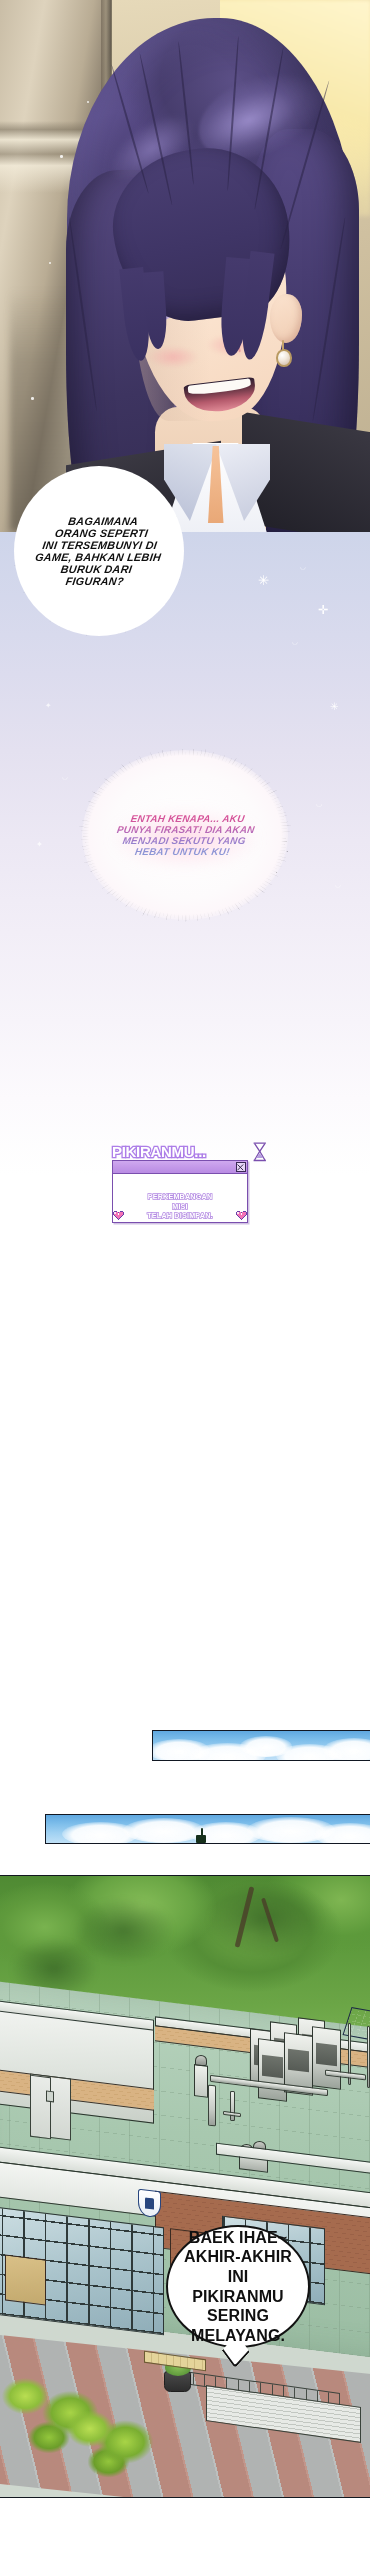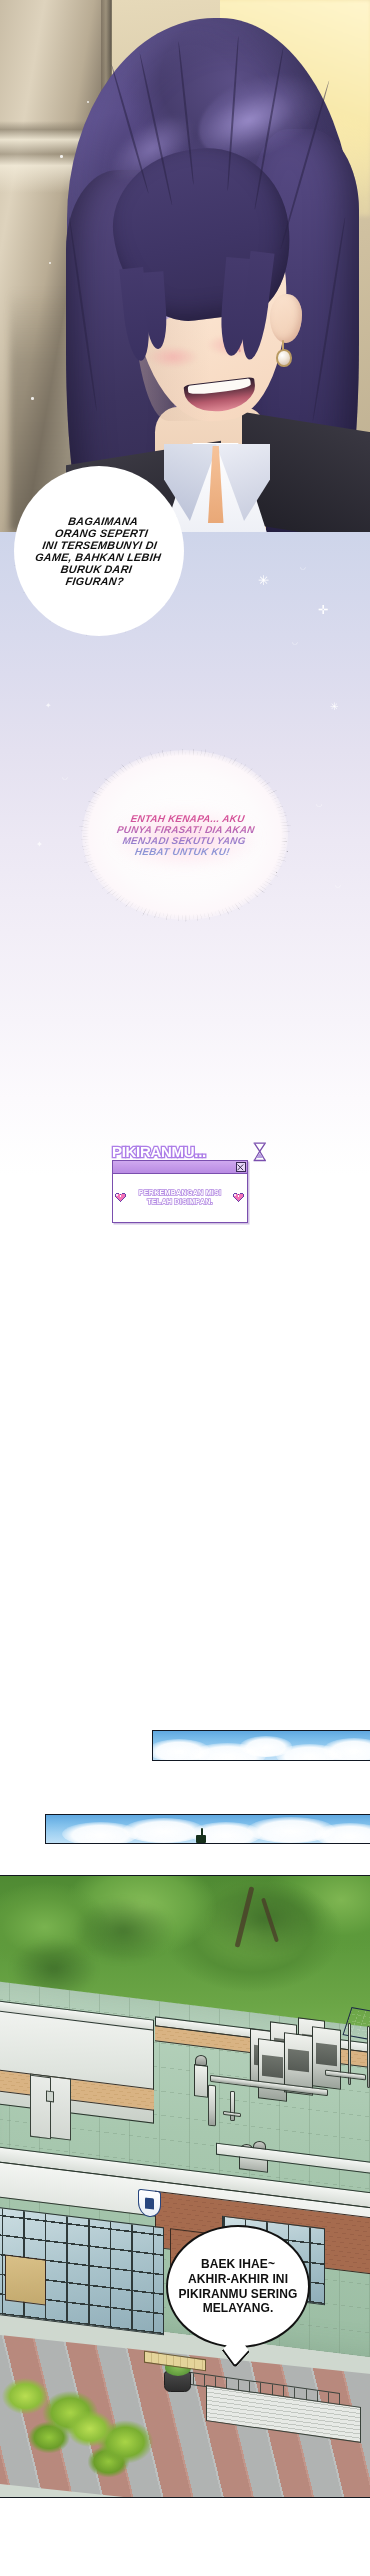--- a/index.html
+++ b/index.html
@@ -275,21 +275,21 @@
     display:flex; align-items:center; justify-content:flex-end;
   }
   .dialog-close{
     width:9.8px; height:9.8px; margin-right:1.5px;
     border:1px solid #3a2a55; background:#e6d6f7;
     display:flex; align-items:center; justify-content:center;
   }
   .dialog-close svg{ display:block; }
   .dialog-body{
     position:relative; height:46px;
-    display:flex; align-items:center; justify-content:center; gap:12px;
+    display:flex; align-items:flex-end; justify-content:center; gap:21px;
   }
   .pixel-heart{ width:11.3px; height:10.3px; flex:0 0 auto; }
   .dialog-message{
     font-size:7.2px; font-weight:bold; line-height:1.3; text-align:center;
     color:#ffffff; -webkit-text-stroke:1.5px #b58ce3; paint-order:stroke fill;
     letter-spacing:0.2px; white-space:pre-line;
   }
 
   
   .sky-panel{
@@ -451,21 +451,21 @@
     z-index:40;
   }
   #bubble-3 .tail{
     position:absolute; left:50%; bottom:-15.5px; width:21.6px; height:21.6px;
     background:#ffffff; border-right:2.1px solid #121212; border-bottom:2.1px solid #121212;
     transform:translateX(-60%) rotate(48deg) skew(6deg,6deg);
     border-radius:0 0 4.1px 0;
   }
   #bubble-3 .txt{
     position:relative; z-index:2;
-    font-size:12px; font-weight:bold; line-height:1.22; text-align:center;
+    font-size:16px; font-weight:bold; line-height:1.22; text-align:center;
     color:#101010; white-space:pre-line; padding:0 9.3px; letter-spacing:0.1px;
   }
 
   
   #section-bottom{
     position:absolute; left:0; top:2499px; width:371px; height:191px; background:#ffffff;
   }
 </style>
 </head>
 <body>

